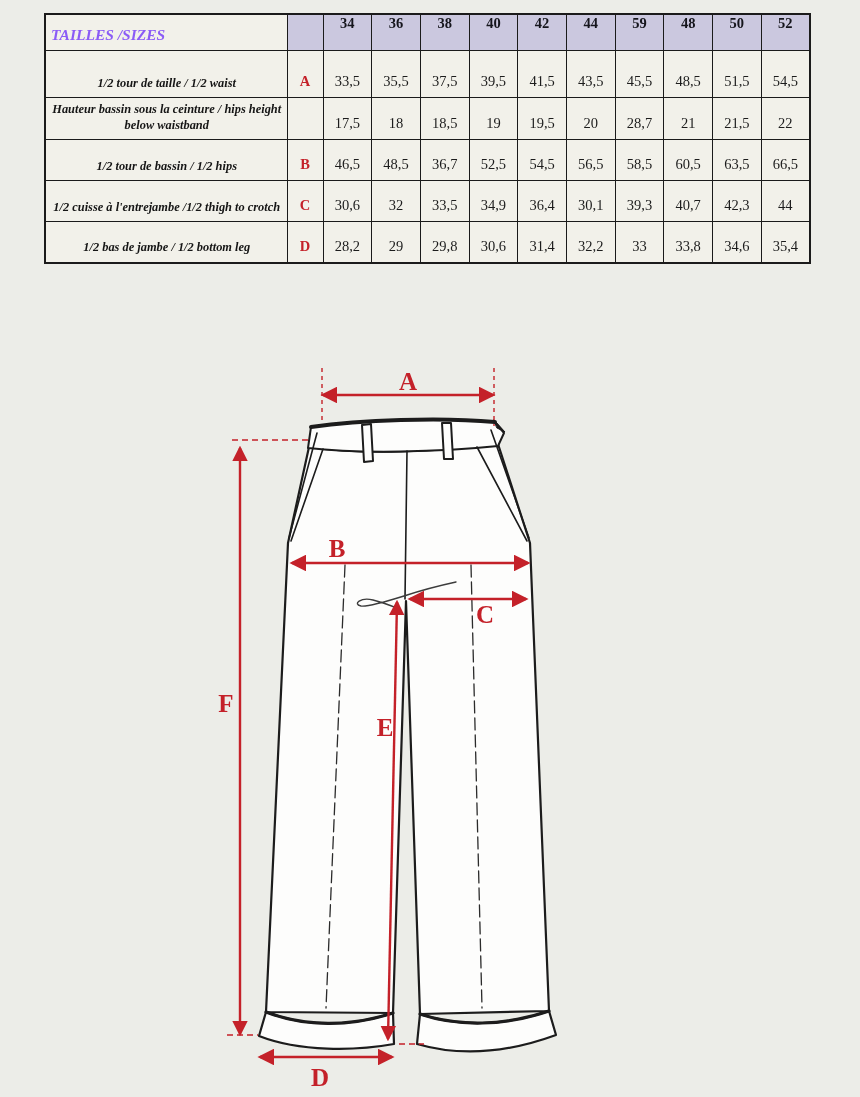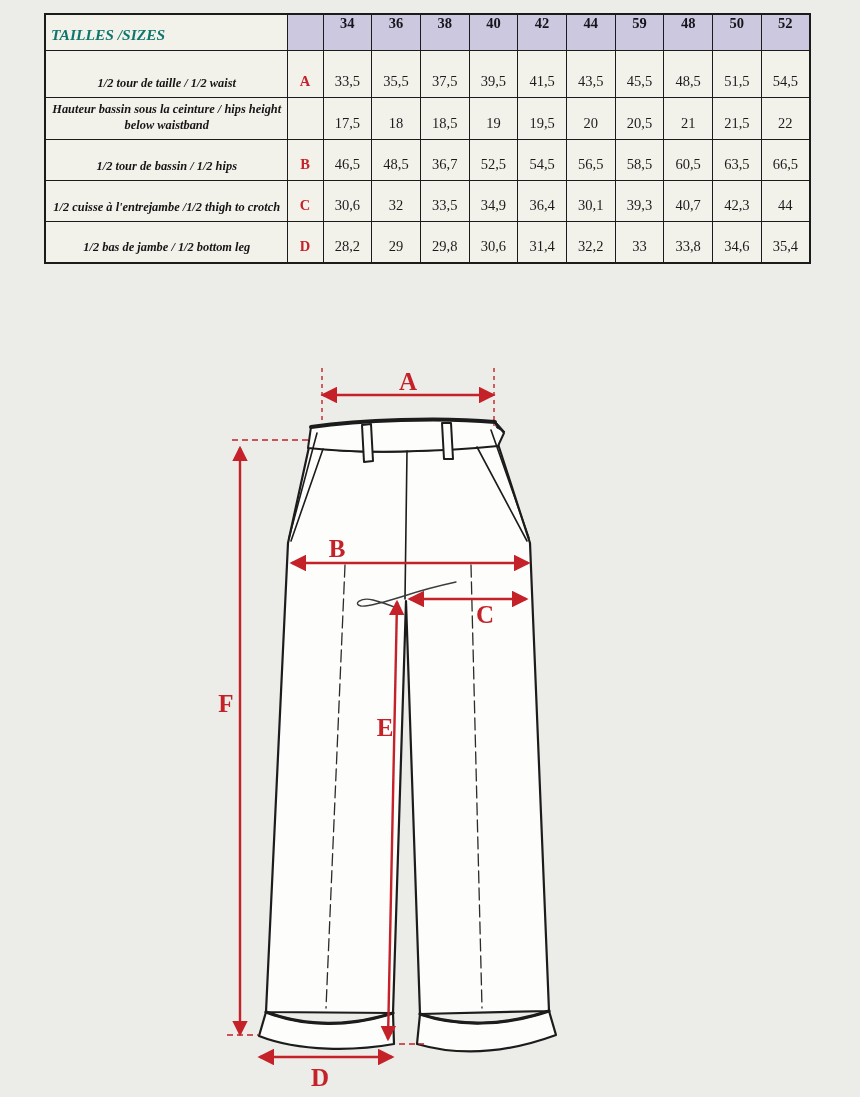--- a/index.html
+++ b/index.html
@@ -24,21 +24,21 @@
   }
   col.c-label{width:242px;}
   col.c-letter{width:36px;}
   thead tr{height:36px;}
   tbody tr{height:41px;}
   tbody tr:nth-child(1){height:47px;}
   tbody tr:nth-child(2){height:42px;}
   tbody tr:nth-child(7){height:48px;}
   th.table-title{
     text-align:left;font-style:italic;font-weight:bold;
-    font-size:15.5px;padding-left:5px;background:#f2f1ea;color:#0f766e;
+    font-size:15.5px;padding-left:5px;background:#f2f1ea;color:#8b5cf6;
   }
   th.letter-hdr,th.size-hdr{background:#cbc8df;}
   th.size-hdr{
     font-weight:bold;font-size:14.5px;text-align:center;color:#15151c;
     padding-bottom:18px;
   }
   td.label-cell{
     font-style:italic;font-weight:bold;font-size:12.4px;line-height:1.25;
     text-align:center;padding-left:3px;color:#151515;font-family:Liberation Serif, serif;
   }
@@ -101,21 +101,21 @@
         </tr>
         <tr>
           <td class="label-cell">Hauteur bassin sous la ceinture  / hips height below waistband</td>
           <td class="letter-cell"></td>
           <td class="value-cell">17,5</td>
           <td class="value-cell">18</td>
           <td class="value-cell">18,5</td>
           <td class="value-cell">19</td>
           <td class="value-cell">19,5</td>
           <td class="value-cell">20</td>
-          <td class="value-cell">20,5</td>
+          <td class="value-cell">28,7</td>
           <td class="value-cell">21</td>
           <td class="value-cell">21,5</td>
           <td class="value-cell">22</td>
         </tr>
         <tr>
           <td class="label-cell">1/2 tour de bassin  / 1/2 hips</td>
           <td class="letter-cell">B</td>
           <td class="value-cell">46,5</td>
           <td class="value-cell">48,5</td>
           <td class="value-cell">36,7</td>

